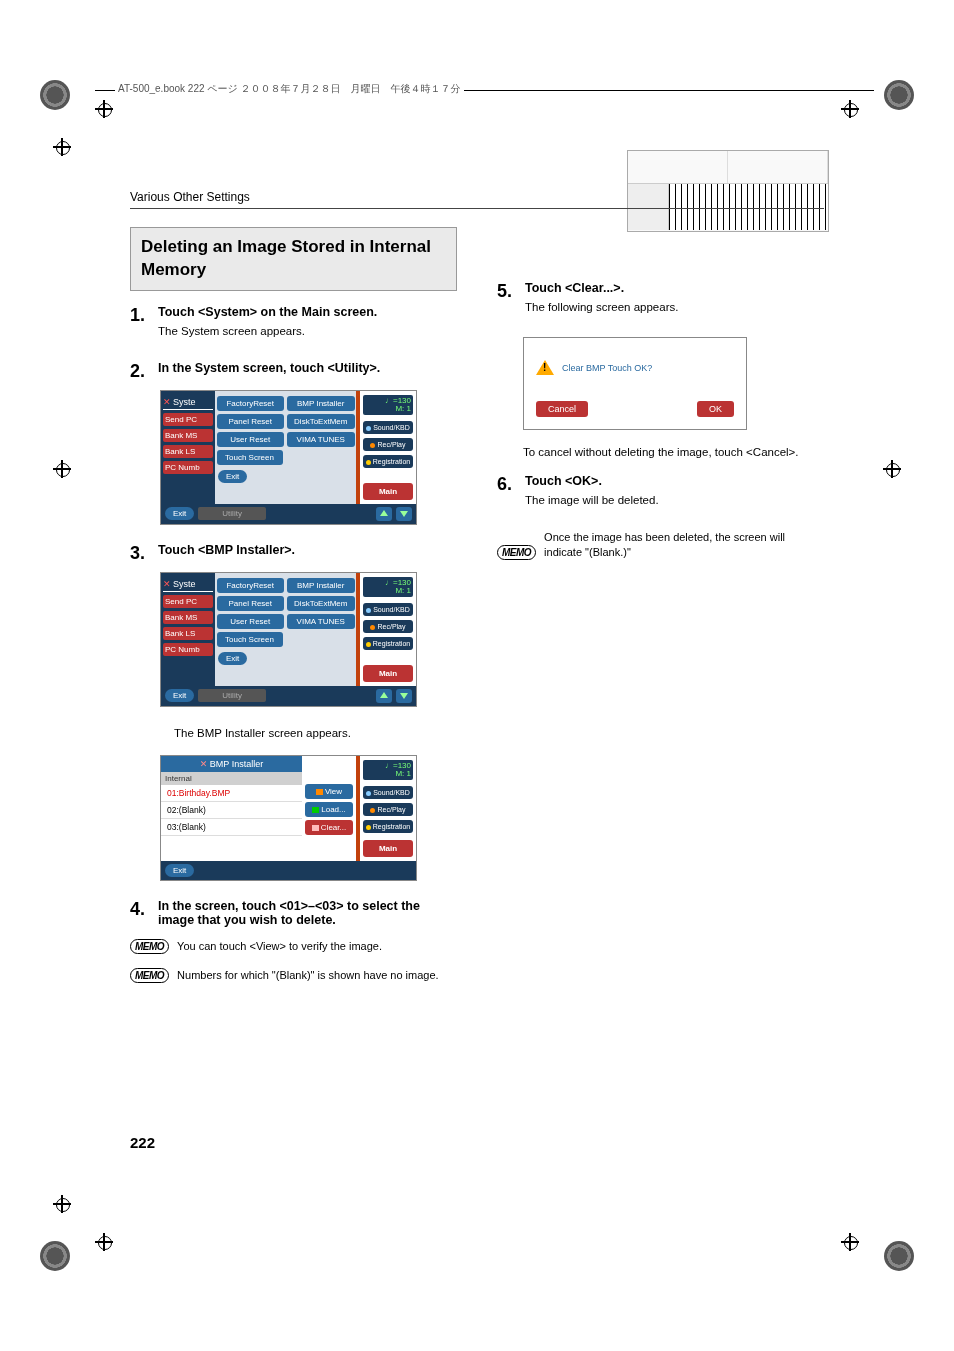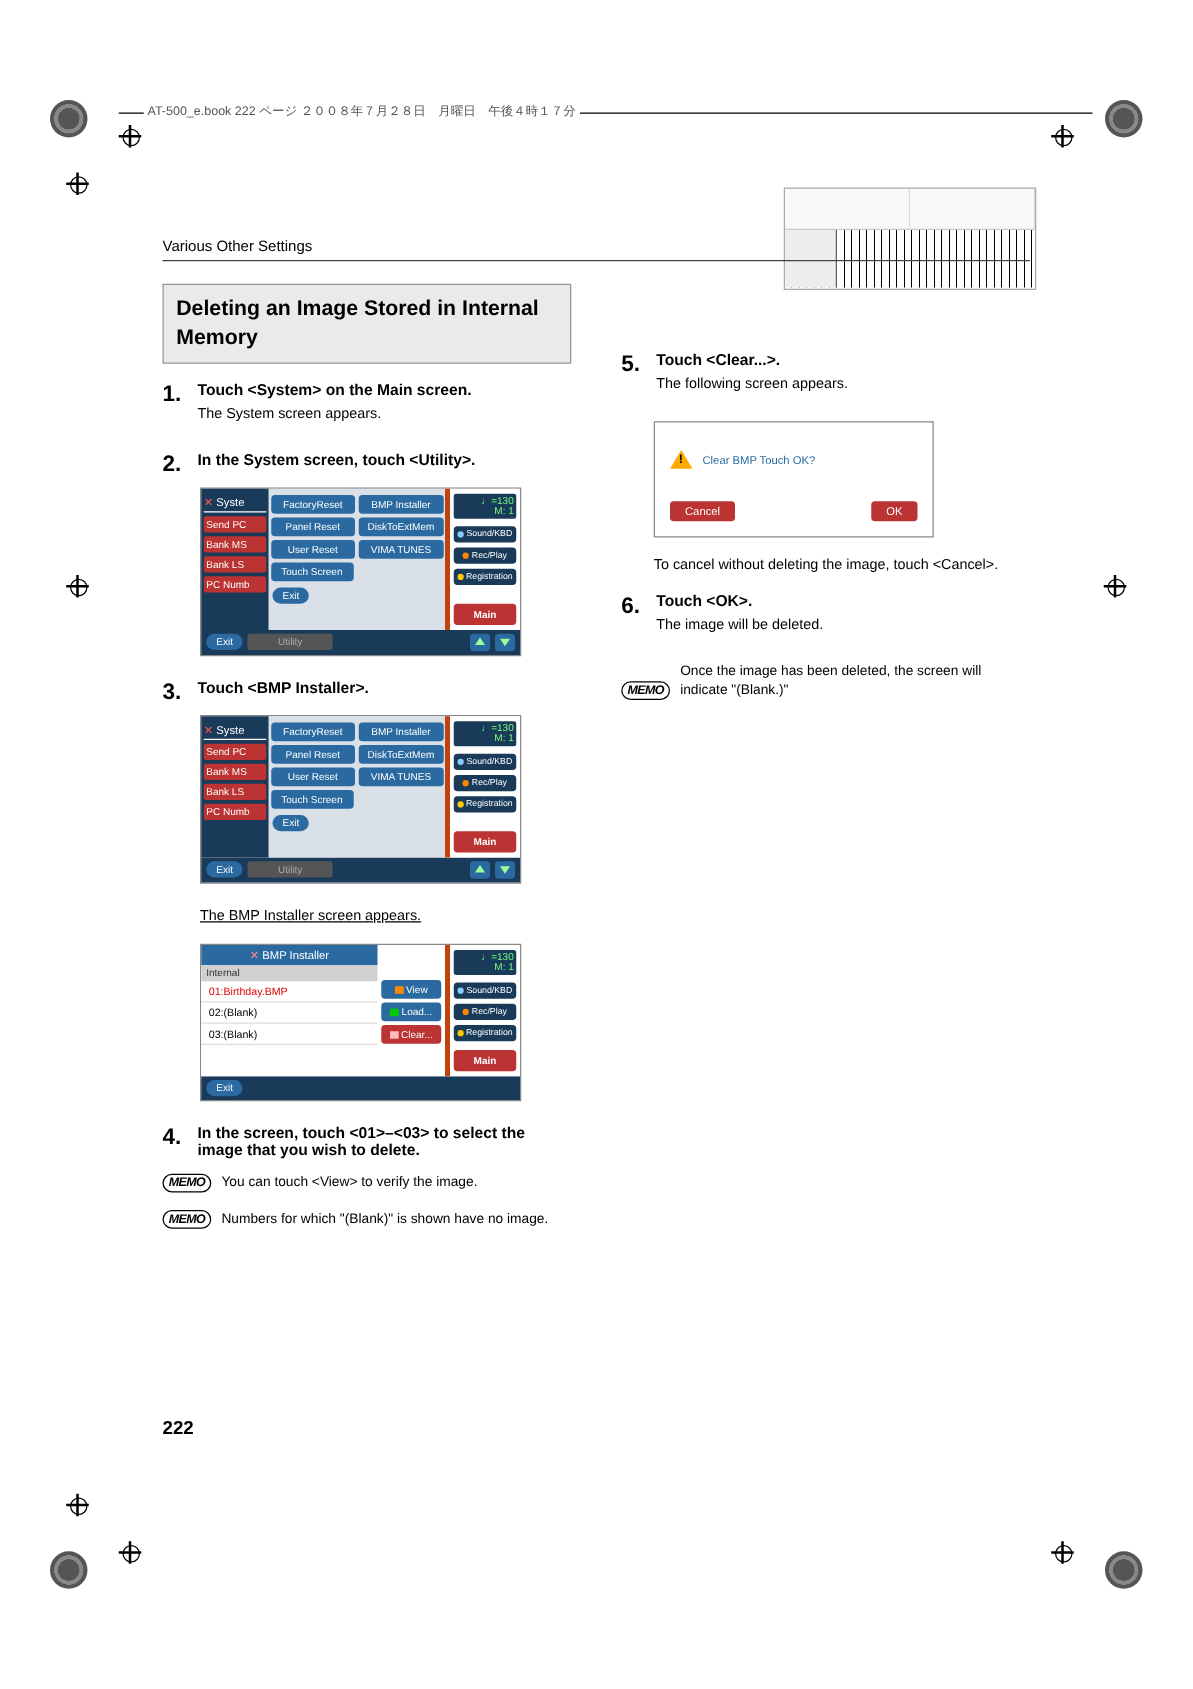--- a/index.html
+++ b/index.html
@@ -543,21 +543,21 @@
         </div>
         <div class="ds-bottom">
           <div class="exit-btn" style="margin:0;">Exit</div>
           <div class="util">Utility</div>
           <div style="flex:1"></div>
           <div class="arrow up"></div>
           <div class="arrow down"></div>
         </div>
       </div>
 
-      <div class="step-text" style="margin-left:30px;text-decoration:underline;">The BMP Installer screen appears.</div>
+      <div class="step-text" style="margin-left:44px;">The BMP Installer screen appears.</div>
 
       <div class="device-shot">
         <div class="ds-inner">
           <div class="bmp-mid">
             <div class="bmp-list">
               <div class="bmp-title"><span style="color:#f88;">✕</span> <span>BMP Installer</span></div>
               <div class="bmp-sub">Internal</div>
               <div class="bmp-item sel">01:Birthday.BMP</div>
               <div class="bmp-item">02:(Blank)</div>
               <div class="bmp-item">03:(Blank)</div>

